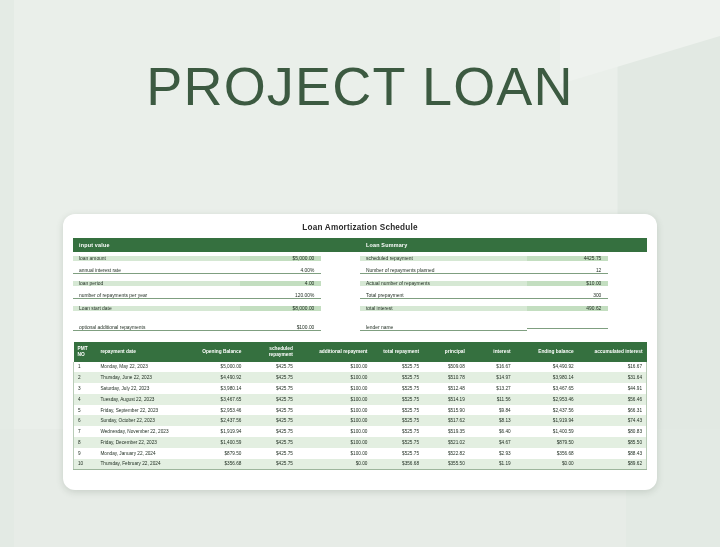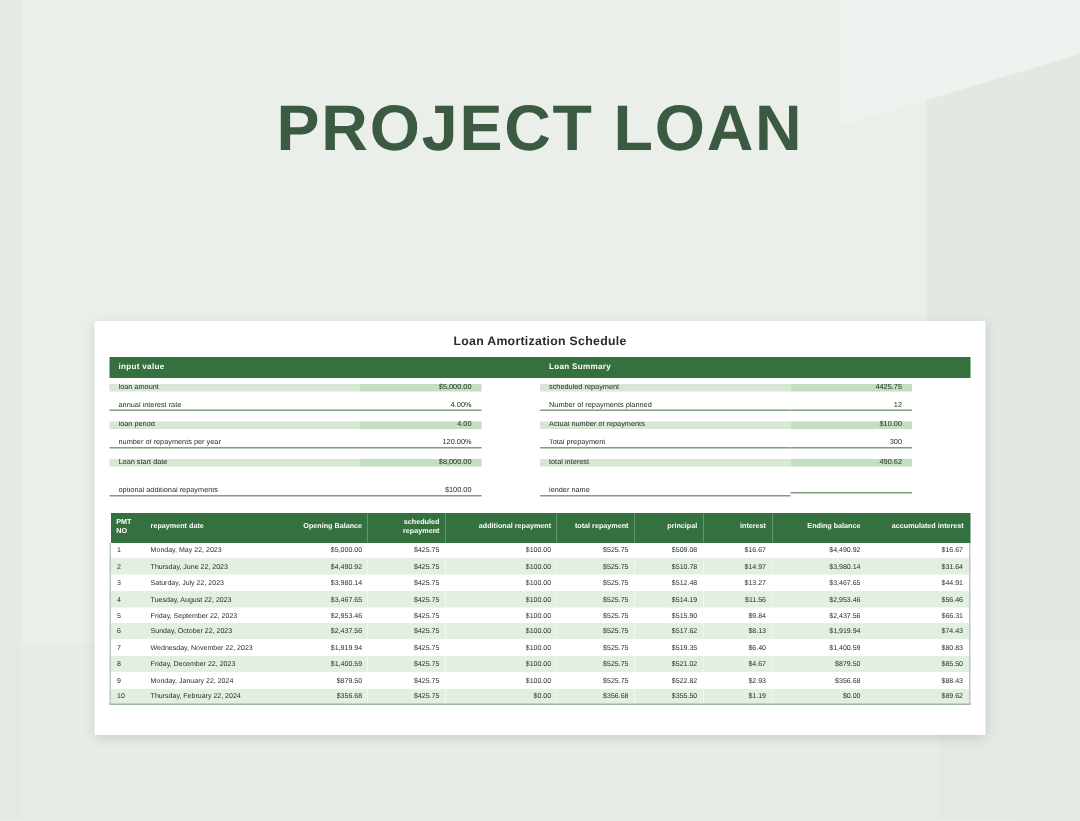--- a/index.html
+++ b/index.html
@@ -30,31 +30,31 @@
     background:#e7ece7;
   }
   
   #title-block{
     position:absolute;left:0;top:58px;width:720px;text-align:center;
     z-index:3;
   }
   .title-line{
     display:block;
     color:#3c5a41;
-    font-size:43px;
+    font-size:54px;
     line-height:57px;
     letter-spacing:1.2px;
-    font-weight:700;
+    font-weight:400;
     font-family:"Liberation Sans", sans-serif;
   }
   
   #sheet-card{
     position:absolute;left:63px;top:214px;width:594px;height:276px;
     background:#ffffff;
-    border-radius:0;
+    border-radius:12px;
     box-shadow:0 2px 7px rgba(60,80,60,.18);
     z-index:4;
     overflow:hidden;
   }
   .sheet-title{
     text-align:center;
     font-size:8.2px;
     font-weight:bold;
     color:#2b2b2b;
     padding:9px 0 6px 0;

